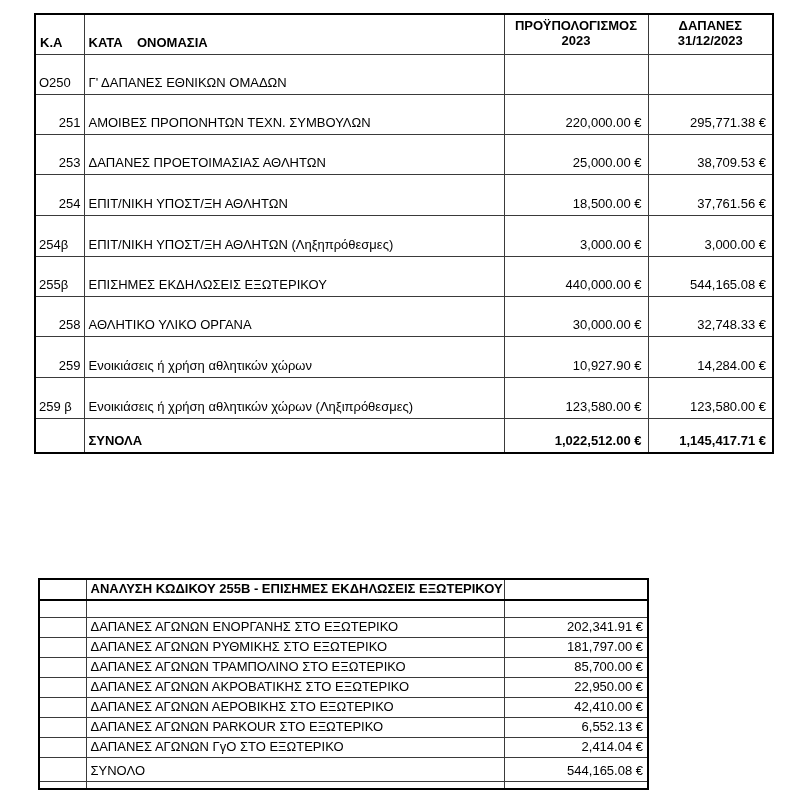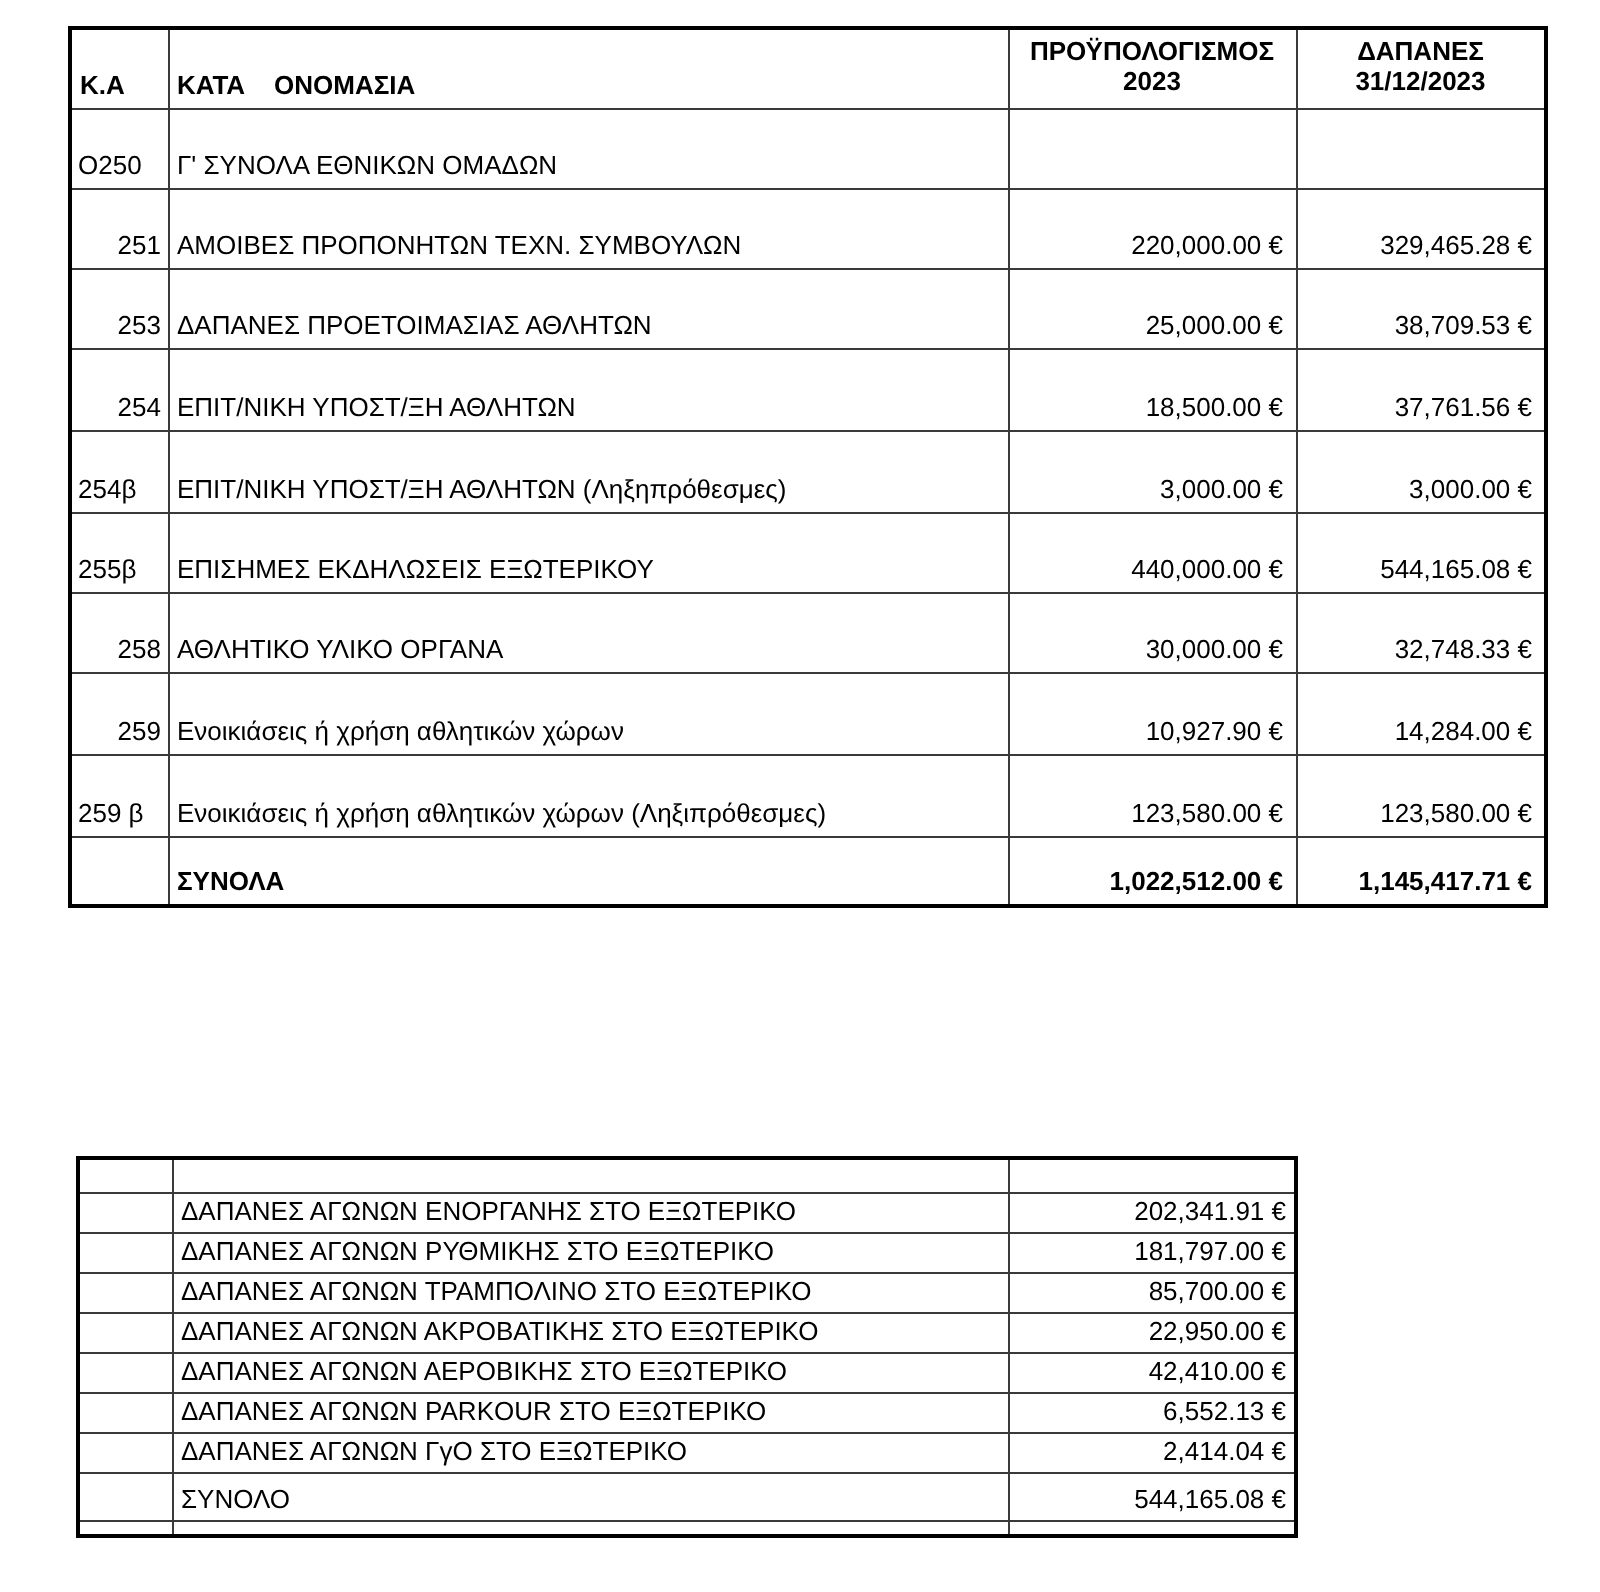--- a/index.html
+++ b/index.html
@@ -88,29 +88,29 @@
       <div>2023</div>
     </td>
     <td class="hdr-center">
       <div>ΔΑΠΑΝΕΣ</div>
       <div>31/12/2023</div>
     </td>
   </tr>
 
   <tr style="height:40px">
     <td class="code-left">Ο250</td>
-    <td class="name-cell">Γ' ΣΥΝΟΛΑ ΕΘΝΙΚΩΝ ΟΜΑΔΩΝ</td>
+    <td class="name-cell">Γ' ΔΑΠΑΝΕΣ ΕΘΝΙΚΩΝ ΟΜΑΔΩΝ</td>
     <td class="amt"></td>
     <td class="amt"></td>
   </tr>
   <tr style="height:40px">
     <td class="code-right">251</td>
     <td class="name-cell">ΑΜΟΙΒΕΣ ΠΡΟΠΟΝΗΤΩΝ ΤΕΧΝ. ΣΥΜΒΟΥΛΩΝ</td>
     <td class="amt">220,000.00 €</td>
-    <td class="amt">329,465.28 €</td>
+    <td class="amt">295,771.38 €</td>
   </tr>
   <tr style="height:40px">
     <td class="code-right">253</td>
     <td class="name-cell">ΔΑΠΑΝΕΣ ΠΡΟΕΤΟΙΜΑΣΙΑΣ ΑΘΛΗΤΩΝ</td>
     <td class="amt">25,000.00 €</td>
     <td class="amt">38,709.53 €</td>
   </tr>
   <tr style="height:41px">
     <td class="code-right">254</td>
     <td class="name-cell">ΕΠΙΤ/ΝΙΚΗ ΥΠΟΣΤ/ΞΗ ΑΘΛΗΤΩΝ</td>
@@ -156,20 +156,25 @@
 </tbody>
   </table>
 
 <table id="analysis-table">
   <colgroup>
     <col style="width:47px">
       <col style="width:418px">
       <col style="width:144px">
   </colgroup>
   <tbody>
+      <tr class="title-row" style="height:21px">
+    <td></td>
+    <td class="name-cell">ΑΝΑΛΥΣΗ ΚΩΔΙΚΟΥ 255Β - ΕΠΙΣΗΜΕΣ ΕΚΔΗΛΩΣΕΙΣ ΕΞΩΤΕΡΙΚΟΥ</td>
+    <td></td>
+  </tr>
   <tr style="height:17px">
     <td></td>
     <td></td>
     <td></td>
   </tr>
   <tr style="height:20px">
     <td></td>
     <td class="name-cell">ΔΑΠΑΝΕΣ ΑΓΩΝΩΝ ΕΝΟΡΓΑΝΗΣ ΣΤΟ ΕΞΩΤΕΡΙΚΟ</td>
     <td class="amt">202,341.91 €</td>
   </tr>

